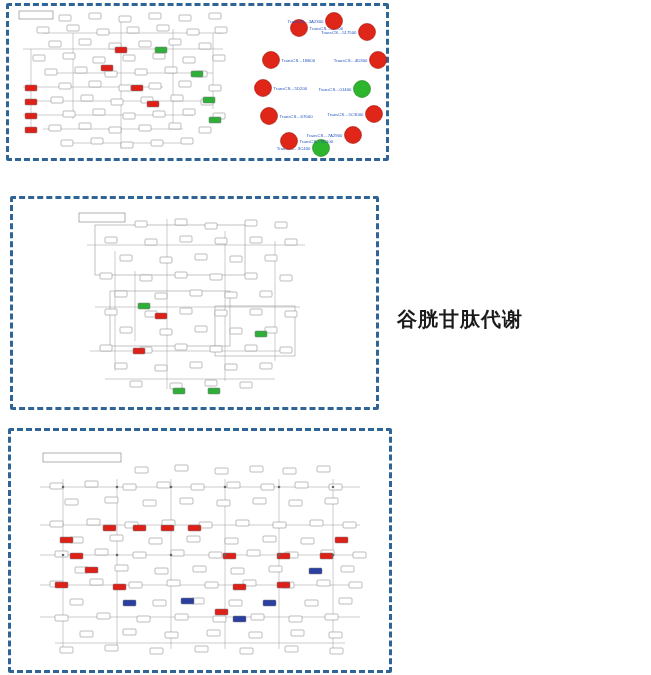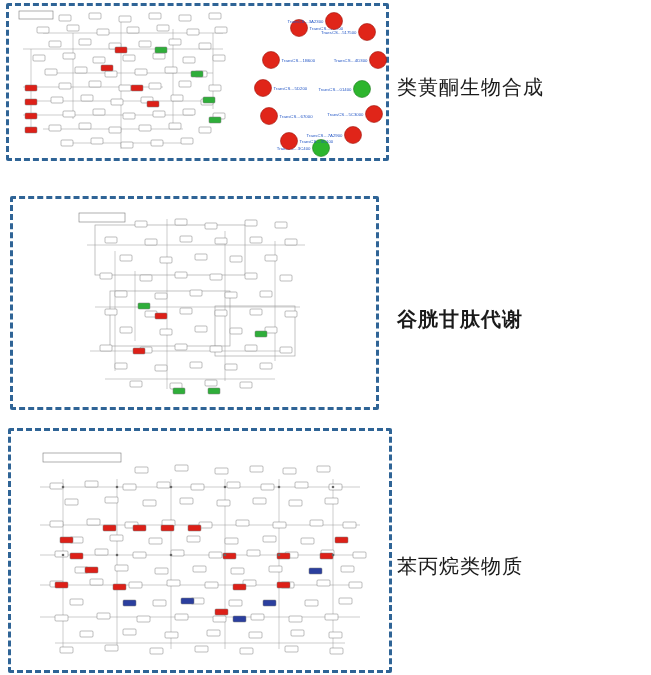--- a/index.html
+++ b/index.html
@@ -363,17 +363,15 @@
         <circle cx="308" cy="48" r="1.3" fill="#666"></circle>
         <circle cx="38" cy="116" r="1.3" fill="#666"></circle>
         <circle cx="92" cy="116" r="1.3" fill="#666"></circle>
         <circle cx="146" cy="116" r="1.3" fill="#666"></circle>
         <circle cx="200" cy="116" r="1.3" fill="#666"></circle>
         <circle cx="254" cy="116" r="1.3" fill="#666"></circle>
         <circle cx="308" cy="116" r="1.3" fill="#666"></circle>
       </svg>
   </section>
 
-  <div class="side-label" id="label1">类黄酮生物合成</div>
   <div class="side-label" id="label2">谷胱甘肽代谢</div>
-  <div class="side-label" id="label3">苯丙烷类物质</div>
 
 </div>
 
 </body></html>

